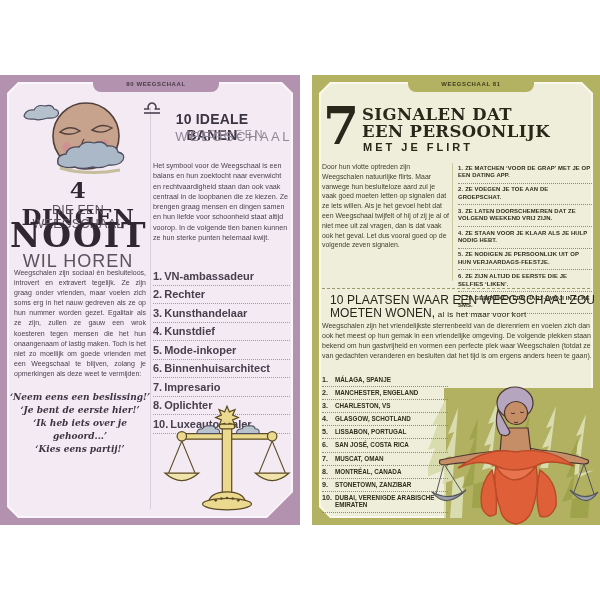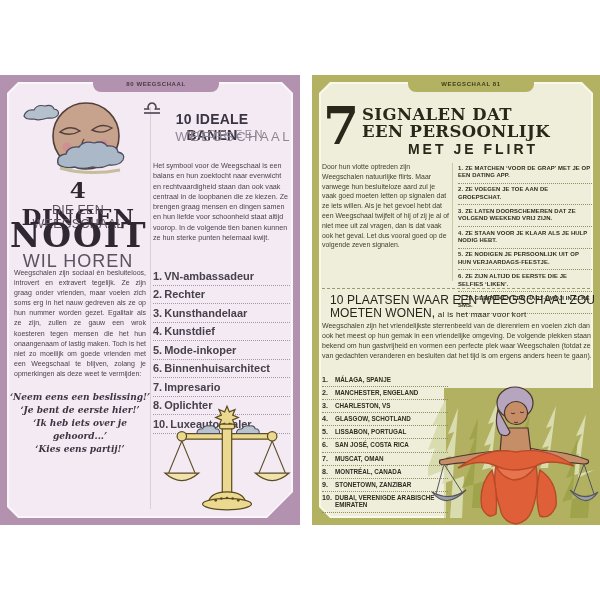--- a/index.html
+++ b/index.html
@@ -41,21 +41,21 @@
   .jobs{left:153px;top:192px;width:137px;}
   .job-row{border-bottom:1px dotted #a397a8;border-bottom:1px dotted #a798a8;padding:2.5px 0 3px 0;
     font-size:11px;color:#47404d;font-weight:bold;}
   .job-row .num{margin-right:2px;}
   .scales-art{left:163px;top:330px;}
   
   .big7{left:8px;top:27px;width:42px;font-family:"DejaVu Serif",serif;font-weight:bold;
     font-size:52px;line-height:48px;color:#28271a;text-align:center;}
   .r1-title{left:50px;top:32px;width:225px;font-family:"DejaVu Serif",serif;font-weight:bold;
     font-size:16.5px;line-height:16.5px;color:#28271a;letter-spacing:.4px;}
-  .r1-sub{left:51px;top:66px;width:220px;font-size:14px;font-weight:bold;color:#28271a;letter-spacing:3px;text-align:center;}
+  .r1-sub{left:51px;top:66px;width:220px;font-size:11px;font-weight:bold;color:#28271a;letter-spacing:3px;}
   .r1-intro{left:10px;top:87px;width:128px;font-size:6.9px;line-height:9.8px;color:#3f3e2b;}
   .sig-divider{position:absolute;left:140px;top:88px;width:1px;height:118px;background:#c9c8a0;}
   .signals{left:146px;top:87px;width:134px;}
   .sig-row{border-bottom:1px dotted #8f8f62;padding:2.5px 0 3px 0;font-size:5.9px;line-height:7.6px;
     font-weight:bold;color:#2e2d1e;letter-spacing:.1px;}
   .sig-row .num{margin-right:2px;}
   .dash-div{position:absolute;left:10px;top:213px;width:268px;border-top:1px dashed #9a996c;}
   .s2-title{left:10px;top:219px;width:272px;font-size:12px;line-height:12.5px;font-weight:normal;
     color:#26251a;letter-spacing:.1px;margin-left:8px;}
   .s2-title .sub{font-size:8px;letter-spacing:.3px;}

